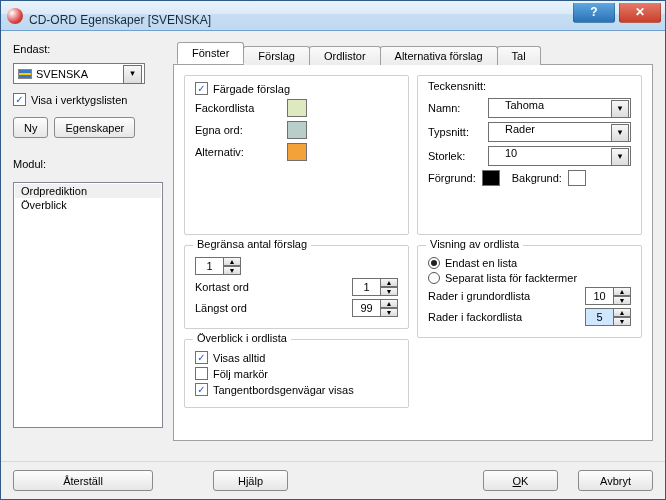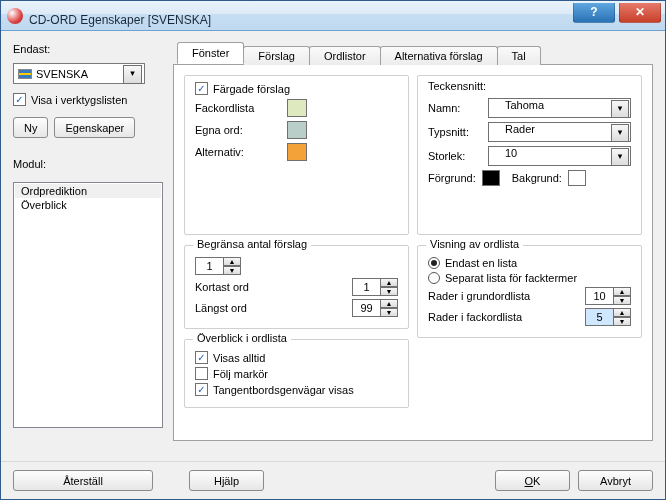--- a/index.html
+++ b/index.html
@@ -137,21 +137,21 @@
   .numbox input {
     width:28px; height:18px; border:1px solid #707070; border-right:none;
     font-size:11px; text-align:center; padding:0;
   }
   .numbox.sel input { background:#cfe8ff; }
   .radio { width:12px; height:12px; border:1px solid #555; border-radius:50%; display:flex; align-items:center; justify-content:center; }
   .radio.on::after { content:""; width:6px; height:6px; background:#222; border-radius:50%; }
   .frow { display:flex; align-items:center; justify-content:space-between; margin:3px 0; gap:10px; }
   .footer {
     border-top:1px solid #d9d9d9; background:#f0f0f0;
-    padding:8px 12px; display:flex; align-items:flex-end; gap:8px;margin-top:12px;
+    padding:8px 12px; display:flex; align-items:flex-end; gap:20px;margin-top:12px;
   }
   .footer .spacer { flex:1; }
   .btn.wide { min-width:140px; }
   .btn.med { min-width:75px; }
 </style>
 </head>
 <body>
 
 <div class="window">
   <div class="titlebar">

